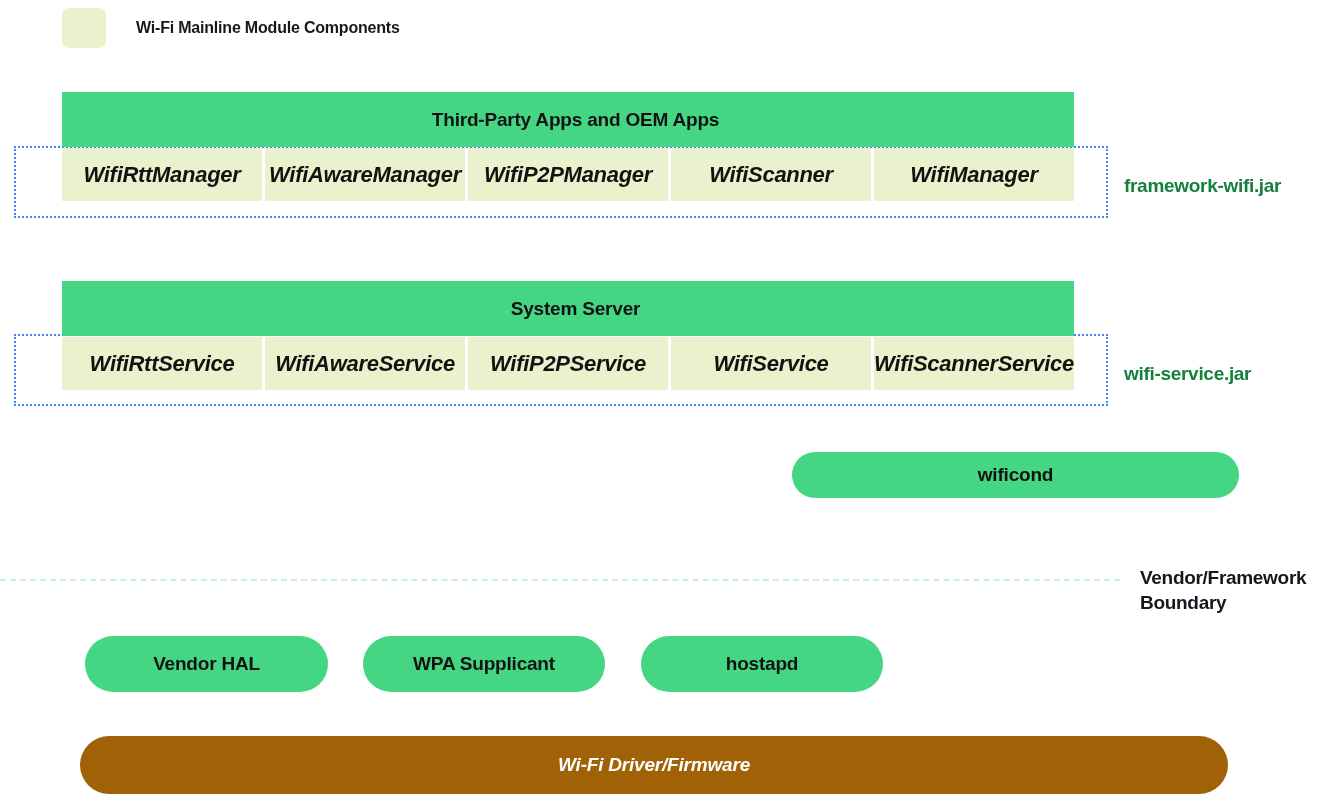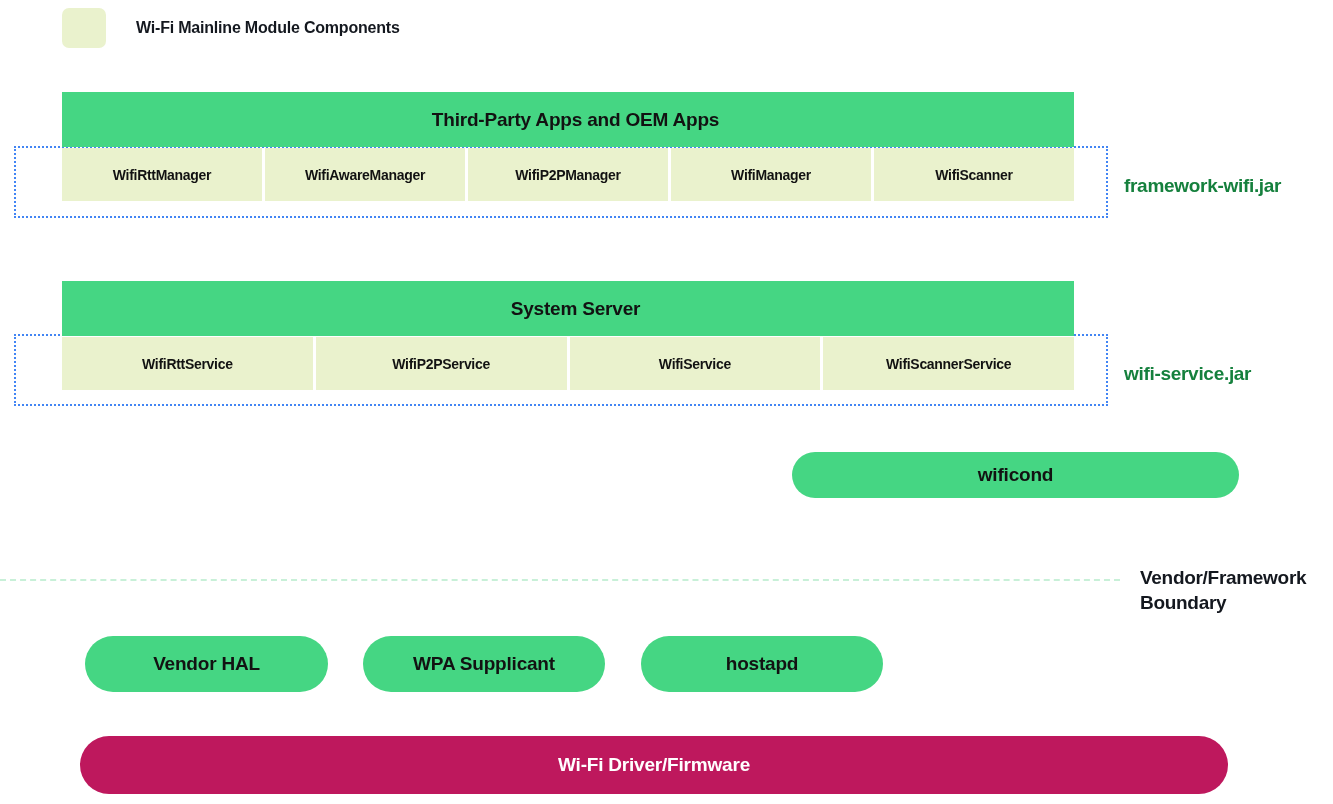--- a/index.html
+++ b/index.html
@@ -86,25 +86,26 @@
   }
   .cell {
     background: #eaf2cd;
     display: flex;
     align-items: center;
     justify-content: center;
     flex: 1 1 0;
     min-width: 0;
   }
   .cell-label {
-    font-size: 14px;
+    font-size: 22px;
     font-weight: bold;
     letter-spacing: -0.3px;
     color: #121212;
     white-space: nowrap;
+    font-style: italic;
   }
 
   
   .jar-label {
     position: absolute;
     font-size: 19px;
     font-weight: bold;
     letter-spacing: -0.3px;
     white-space: nowrap;
     color: #15803d;
@@ -112,21 +113,21 @@
 
   
   .pill {
     position: absolute;
     border-radius: 999px;
     display: flex;
     align-items: center;
     justify-content: center;
   }
   .pill-green { background: #45d683; }
-  .pill-blue  { background: #be185d; }
+  .pill-blue  { background: #a16207; font-style: italic; }
   .pill-label {
     font-size: 19px;
     font-weight: bold;
     letter-spacing: -0.2px;
     color: #121212;
     white-space: nowrap;
   }
   .pill-blue .pill-label { color: #ffffff; }
 
   
@@ -170,41 +171,44 @@
       <div class="cell">
         <span class="cell-label">WifiRttManager</span>
       </div>
       <div class="cell">
         <span class="cell-label">WifiAwareManager</span>
       </div>
       <div class="cell">
         <span class="cell-label">WifiP2PManager</span>
       </div>
       <div class="cell">
+        <span class="cell-label">WifiScanner</span>
+      </div>
+      <div class="cell">
         <span class="cell-label">WifiManager</span>
-      </div>
-      <div class="cell">
-        <span class="cell-label">WifiScanner</span>
       </div>
     </div>
   </div>
 
   <div class="jar-label" style="left:1124px; top:175px;">framework-wifi.jar</div>
 
   <div class="module-outline" style="left:14px; top:334px; width:1094px; height:72px;"></div>
 
   <div class="stack" style="top:281px;">
     <div class="stack-header">
       <span class="stack-header-label">System Server</span>
     </div>
     <div class="stack-cells">
       <div class="cell">
         <span class="cell-label">WifiRttService</span>
       </div>
       <div class="cell">
+        <span class="cell-label">WifiAwareService</span>
+      </div>
+      <div class="cell">
         <span class="cell-label">WifiP2PService</span>
       </div>
       <div class="cell">
         <span class="cell-label">WifiService</span>
       </div>
       <div class="cell">
         <span class="cell-label">WifiScannerService</span>
       </div>
     </div>
   </div>

